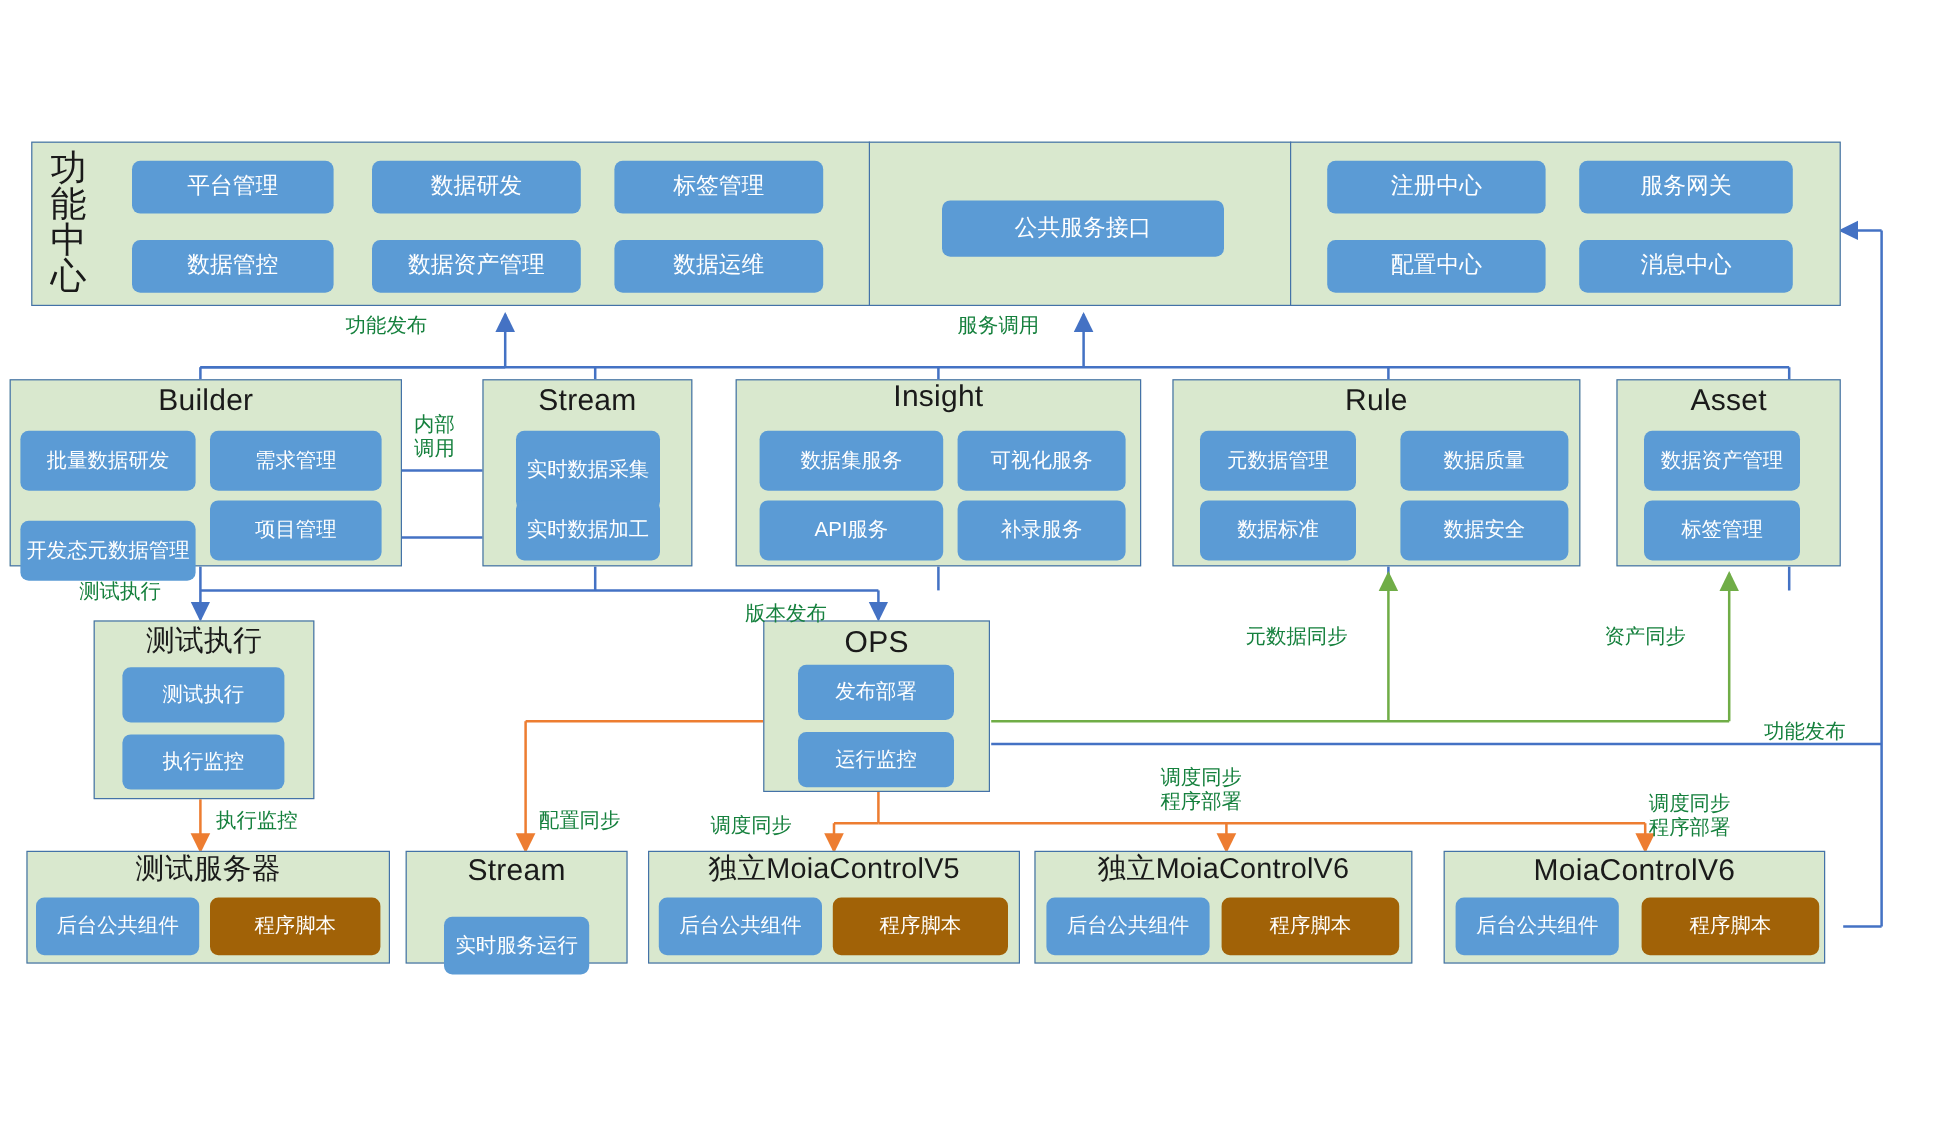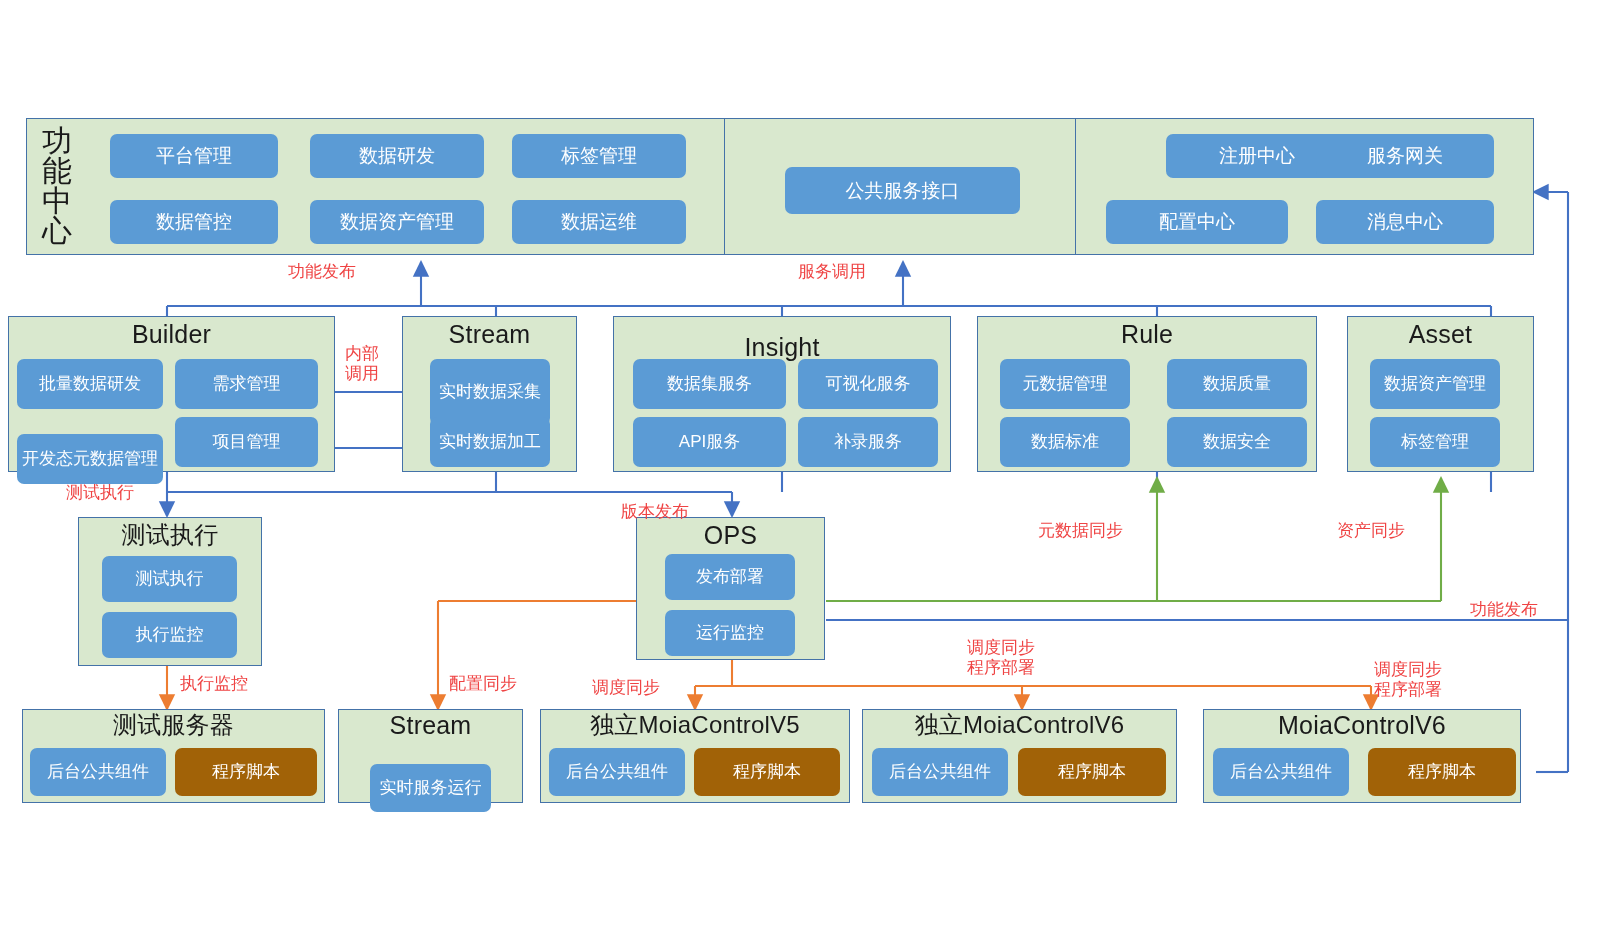--- a/index.html
+++ b/index.html
@@ -56,21 +56,21 @@
     position: absolute;
     left: 0; top: 0;
     width: 1611px;
     height: 940px;
     z-index: 2;
     pointer-events: none;
   }
   .wlabel {
     position: absolute;
     font-size: 17px;
-    color: #ef4444;
+    color: #15803d;
     white-space: pre;
     line-height: 1.18;
     z-index: 8;
   }
   .divider {
     position: absolute;
     width: 0;
     border-left: 1.4px solid #4472A8;
     z-index: 7;
   }
@@ -165,41 +165,41 @@
 
   <div class="chip" style="left:110px; top:134px; width:168px; height:44px;">平台管理</div>
   <div class="chip" style="left:310px; top:134px; width:174px; height:44px;">数据研发</div>
   <div class="chip" style="left:512px; top:134px; width:174px; height:44px;">标签管理</div>
   <div class="chip" style="left:110px; top:200px; width:168px; height:44px;">数据管控</div>
   <div class="chip" style="left:310px; top:200px; width:174px; height:44px;">数据资产管理</div>
   <div class="chip" style="left:512px; top:200px; width:174px; height:44px;">数据运维</div>
 
   <div class="chip" style="left:785px; top:167px; width:235px; height:47px;">公共服务接口</div>
 
-  <div class="chip" style="left:1166px; top:134px; width:182px; height:44px;">注册中心</div>
+  <div class="chip" style="left:1106px; top:134px; width:182px; height:44px;">注册中心</div>
   <div class="chip" style="left:1316px; top:134px; width:178px; height:44px;">服务网关</div>
   <div class="chip" style="left:1106px; top:200px; width:182px; height:44px;">配置中心</div>
   <div class="chip" style="left:1316px; top:200px; width:178px; height:44px;">消息中心</div>
 
   <div class="panel" style="left:8px; top:316px; width:327px; height:156px;">
     <div class="panel-title" style="margin-top:4px;">Builder</div>
   </div>
   <div class="chip sm" style="left:175px; top:359px; width:143px; height:50px;">需求管理</div>
   <div class="chip sm" style="left:17px; top:359px; width:146px; height:50px;">批量数据研发</div>
   <div class="chip sm" style="left:17px; top:434px; width:146px; height:50px;">开发态元数据管理</div>
   <div class="chip sm" style="left:175px; top:417px; width:143px; height:50px;">项目管理</div>
 
   <div class="panel" style="left:402px; top:316px; width:175px; height:156px;">
     <div class="panel-title" style="margin-top:4px;">Stream</div>
   </div>
   <div class="chip sm" style="left:430px; top:359px; width:120px; height:66px;">实时数据采集</div>
   <div class="chip sm" style="left:430px; top:417px; width:120px; height:50px;">实时数据加工</div>
 
   <div class="panel" style="left:613px; top:316px; width:338px; height:156px;">
-    <div class="panel-title" style="margin-top:17px;">Insight</div>
+    <div class="panel-title" style="margin-top:0;">Insight</div>
   </div>
   <div class="chip sm" style="left:633px; top:359px; width:153px; height:50px;">数据集服务</div>
   <div class="chip sm" style="left:798px; top:359px; width:140px; height:50px;">可视化服务</div>
   <div class="chip sm" style="left:633px; top:417px; width:153px; height:50px;">API服务</div>
   <div class="chip sm" style="left:798px; top:417px; width:140px; height:50px;">补录服务</div>
 
   <div class="panel" style="left:977px; top:316px; width:340px; height:156px;">
     <div class="panel-title" style="margin-top:4px;">Rule</div>
   </div>
   <div class="chip sm" style="left:1000px; top:359px; width:130px; height:50px;">元数据管理</div>

